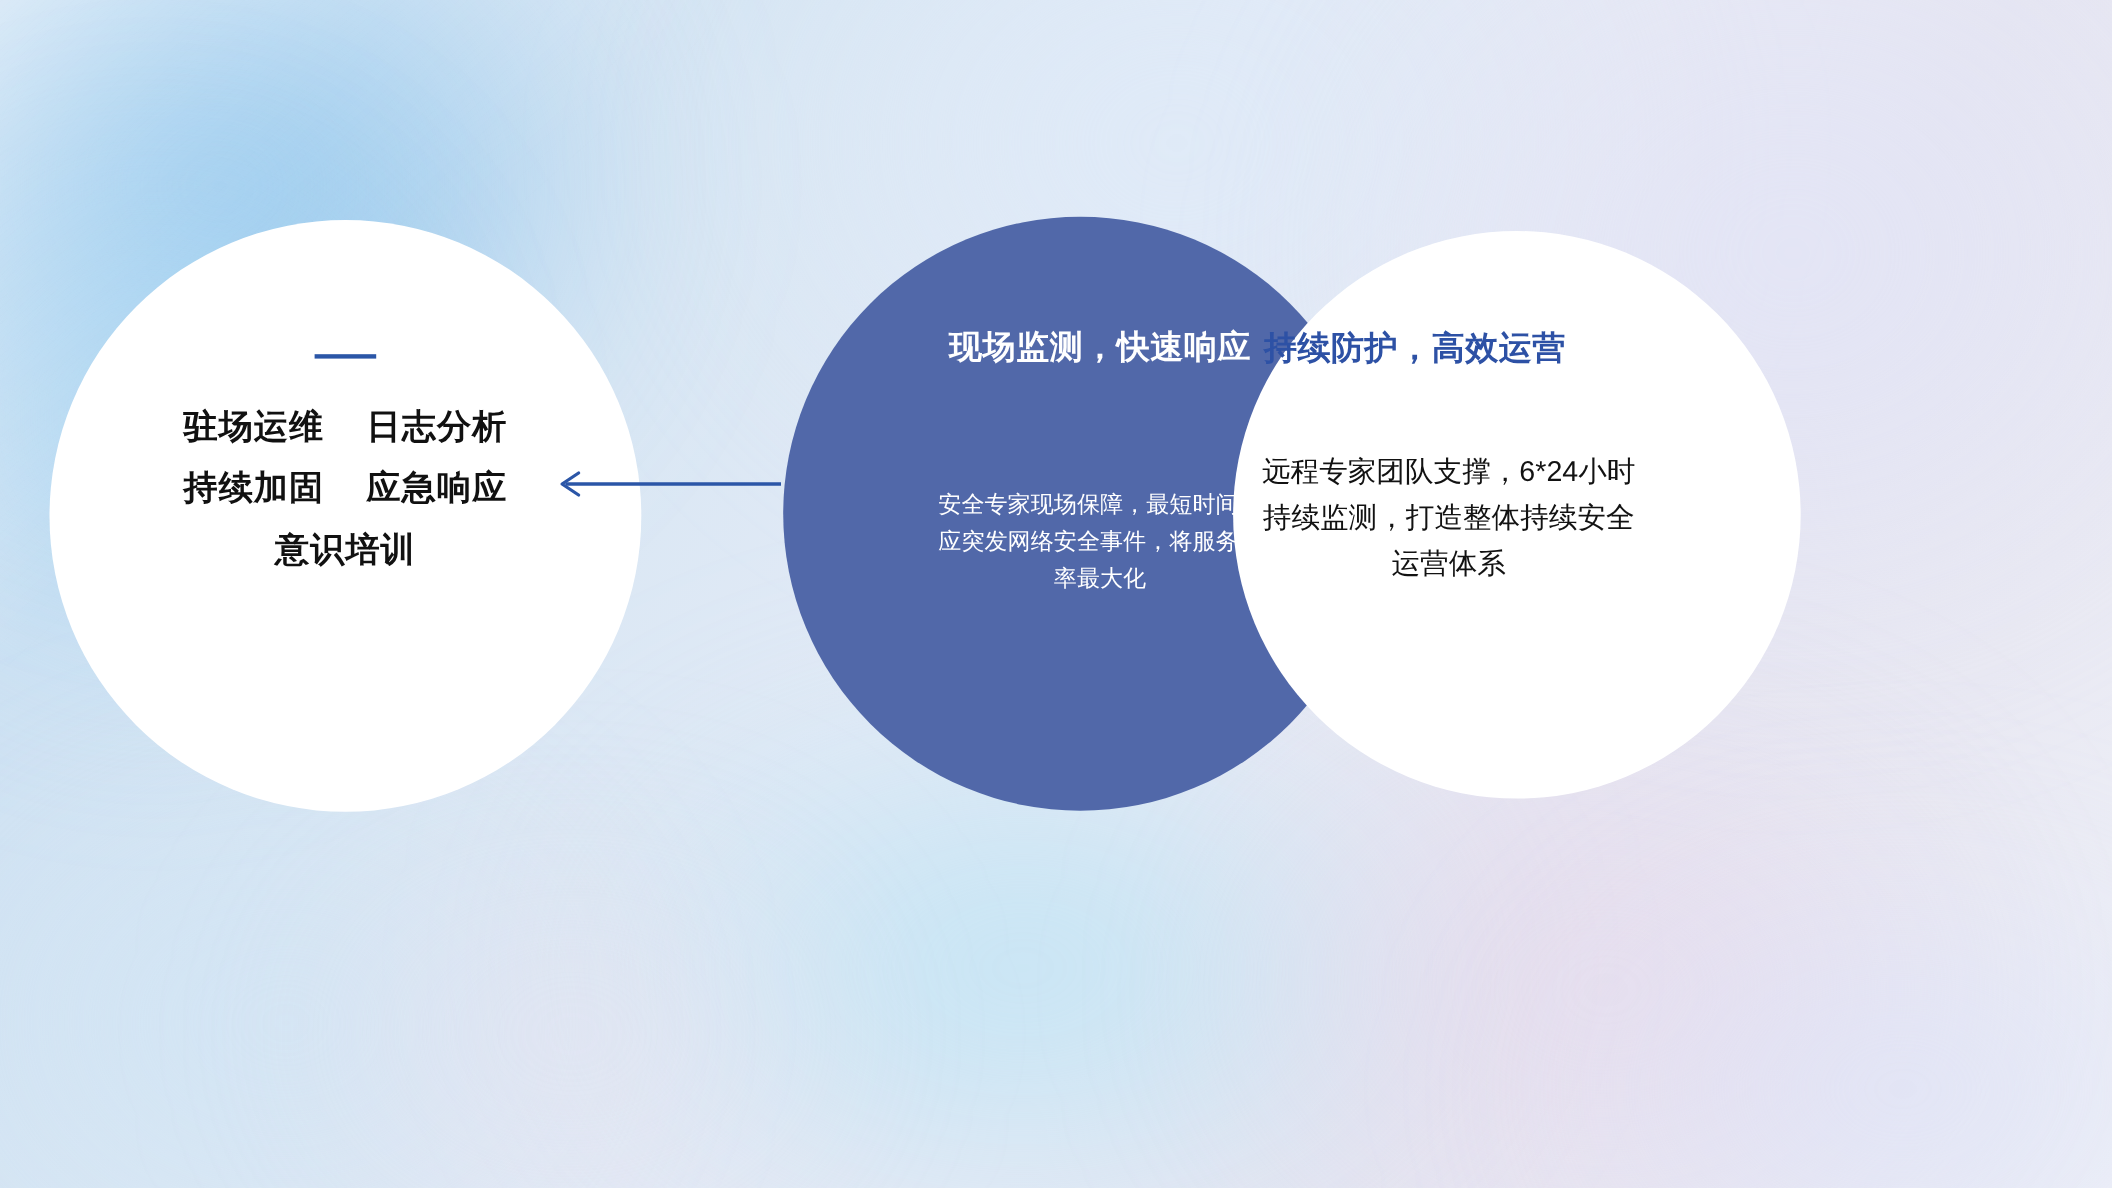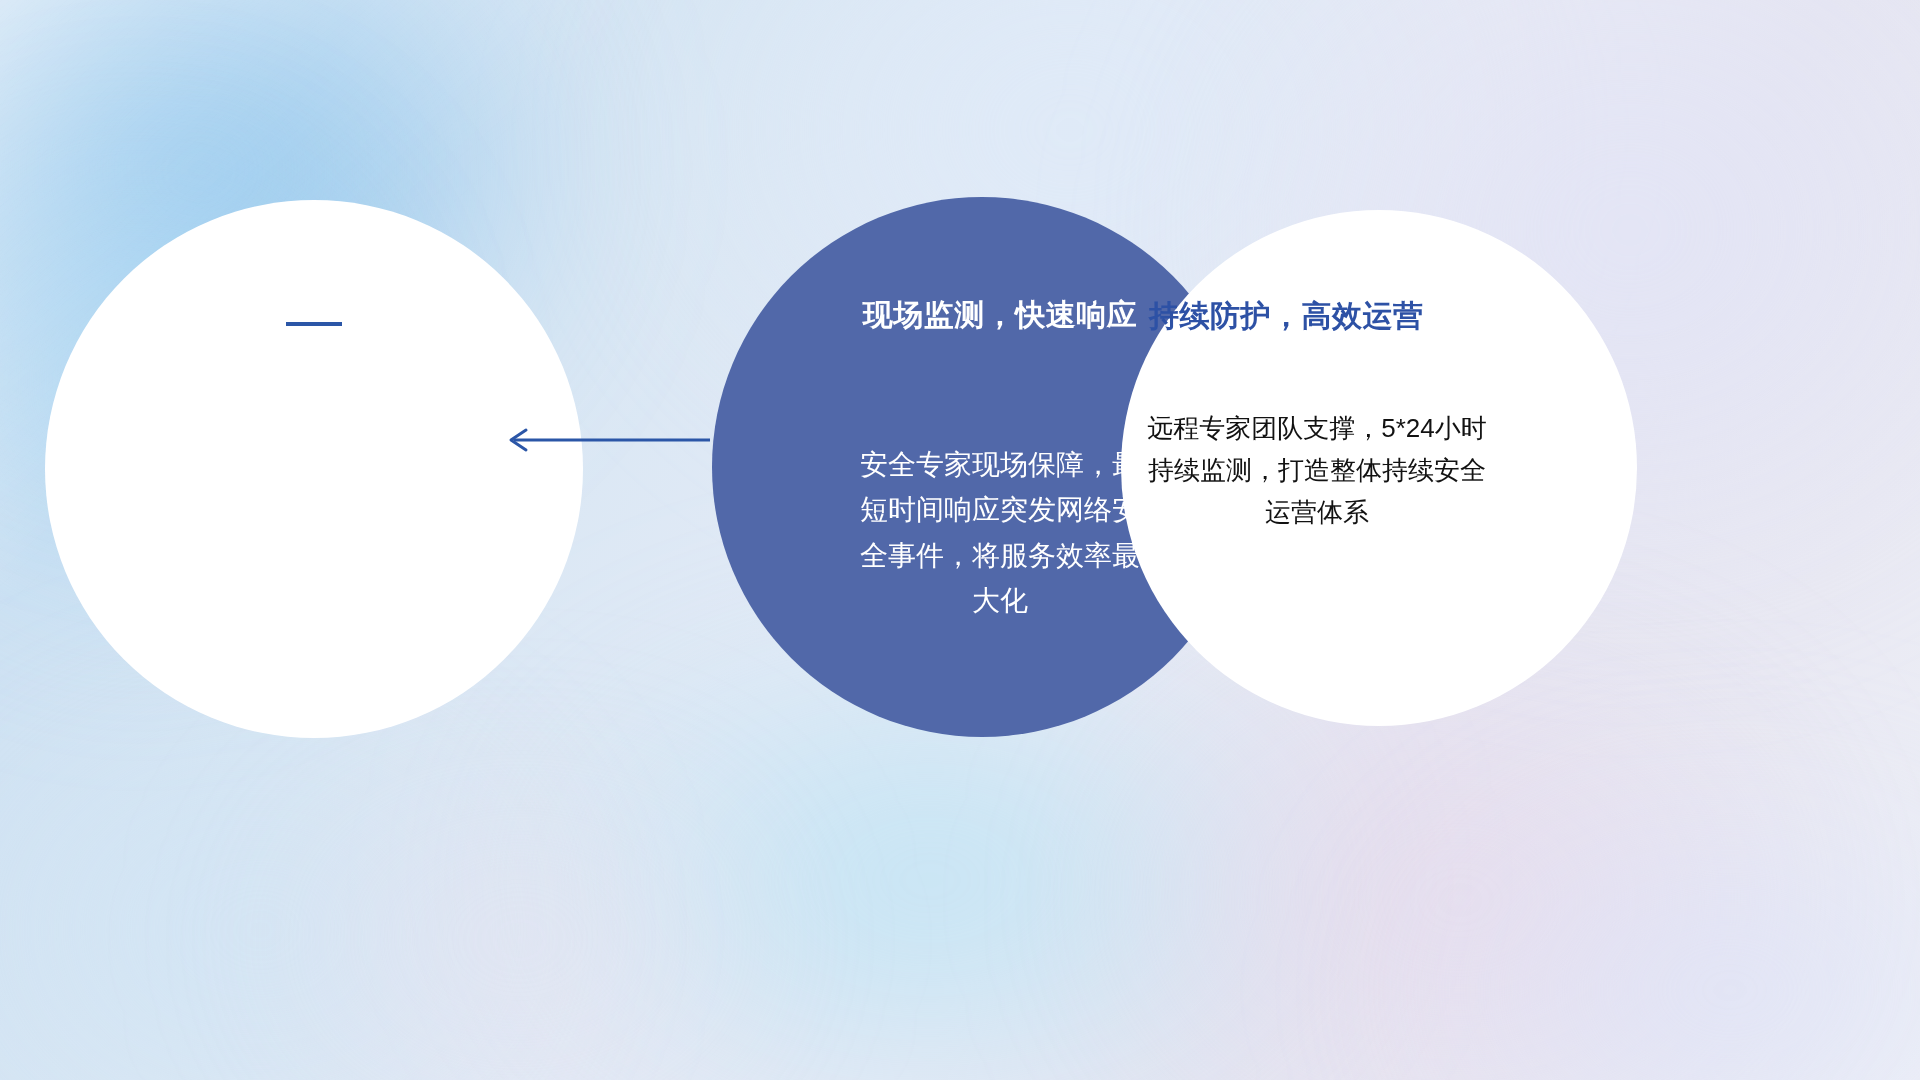--- a/index.html
+++ b/index.html
@@ -162,21 +162,21 @@
     font-weight: 700;
     color: #ffffff;
     letter-spacing: 0.5px;
     white-space: nowrap;
     margin-left: 36px;
   }
   .mid-body {
     margin-top: 70px;
     margin-left: 36px;
     width: 300px;
-    font-size: 28px;
+    font-size: 21px;
     line-height: 1.62;
     color: #ffffff;
     text-align: center;
     font-weight: 400;
   }
 
   
   .right-content {
     position: absolute;
     left: 1121px; top: 210px;
@@ -237,25 +237,30 @@
 
   <div class="arrow-wrap">
     <svg width="215" height="44" viewBox="0 0 215 44">
       <line x1="18" y1="22" x2="214" y2="22" stroke="#2b56a7" stroke-width="3"></line>
       <polyline points="30,12 15,22 30,32" fill="none" stroke="#2b56a7" stroke-width="3" stroke-linecap="round" stroke-linejoin="round"></polyline>
     </svg>
   </div>
 
   <div class="left-content">
     <div class="left-dash"></div>
+    <div class="left-lines">
+      <div class="left-line">驻场运维    日志分析</div>
+      <div class="left-line">持续加固    应急响应</div>
+      <div class="left-line">意识培训</div>
+    </div>
   </div>
 
   <div class="mid-content">
     <div class="mid-title">现场监测，快速响应</div>
     <div class="mid-body">安全专家现场保障，最短时间响应突发网络安全事件，将服务效率最大化</div>
   </div>
 
   <div class="right-content">
     <div class="right-title">持续防护，高效运营</div>
-    <div class="right-body">远程专家团队支撑，5*24小时持续监测，打造整体持续安全运营体系</div>
+    <div class="right-body">远程专家团队支撑，6*24小时持续监测，打造整体持续安全运营体系</div>
   </div>
 
 </div>
 
 </body></html>

